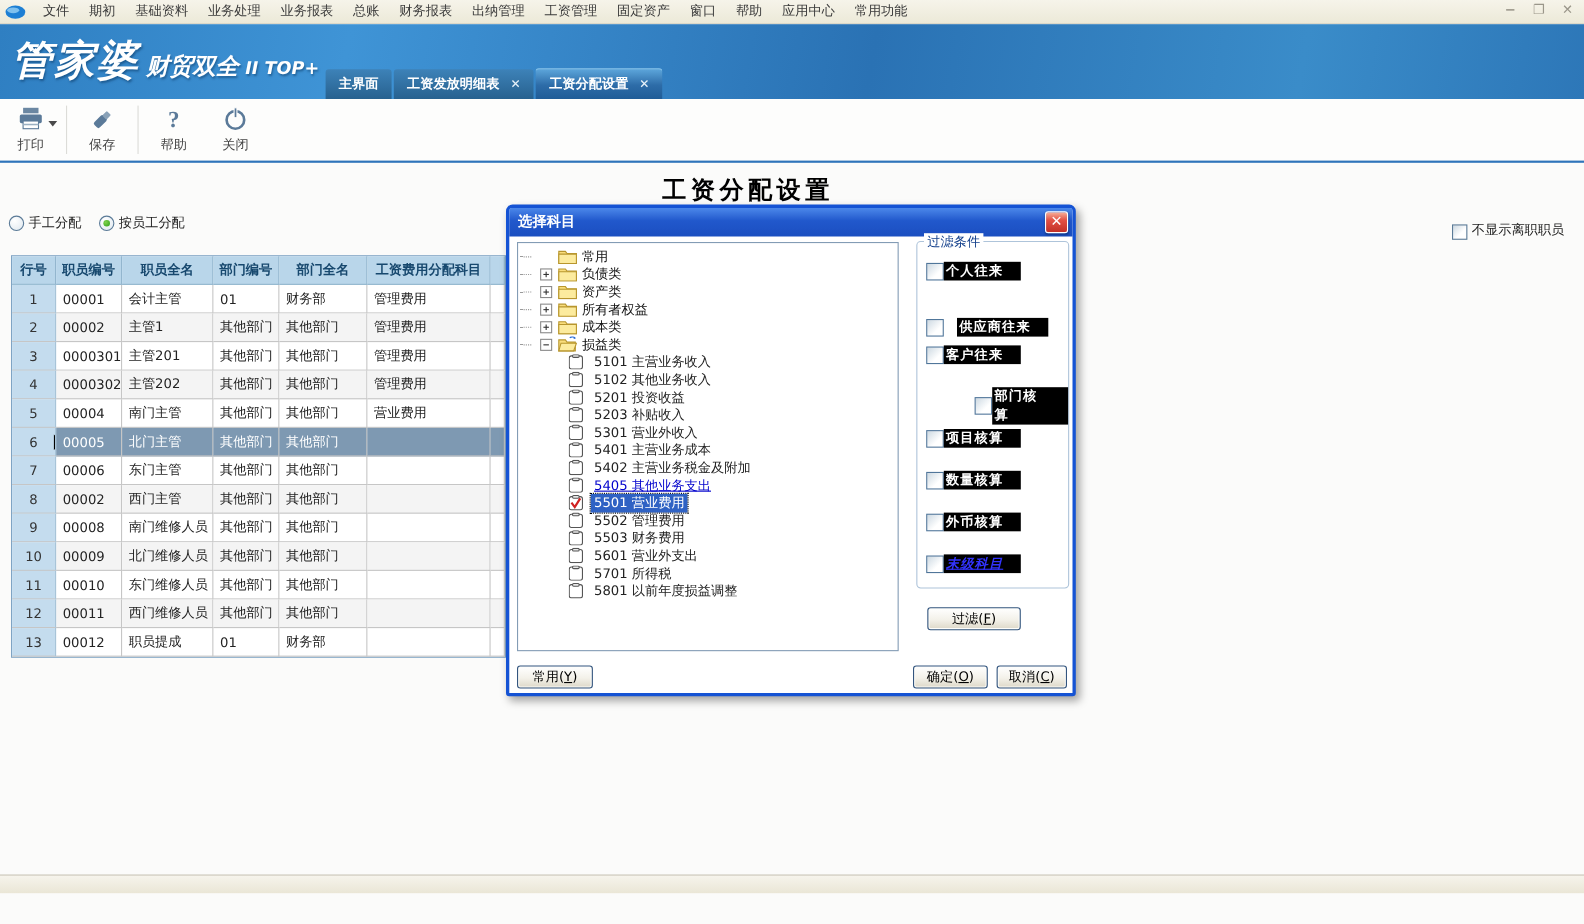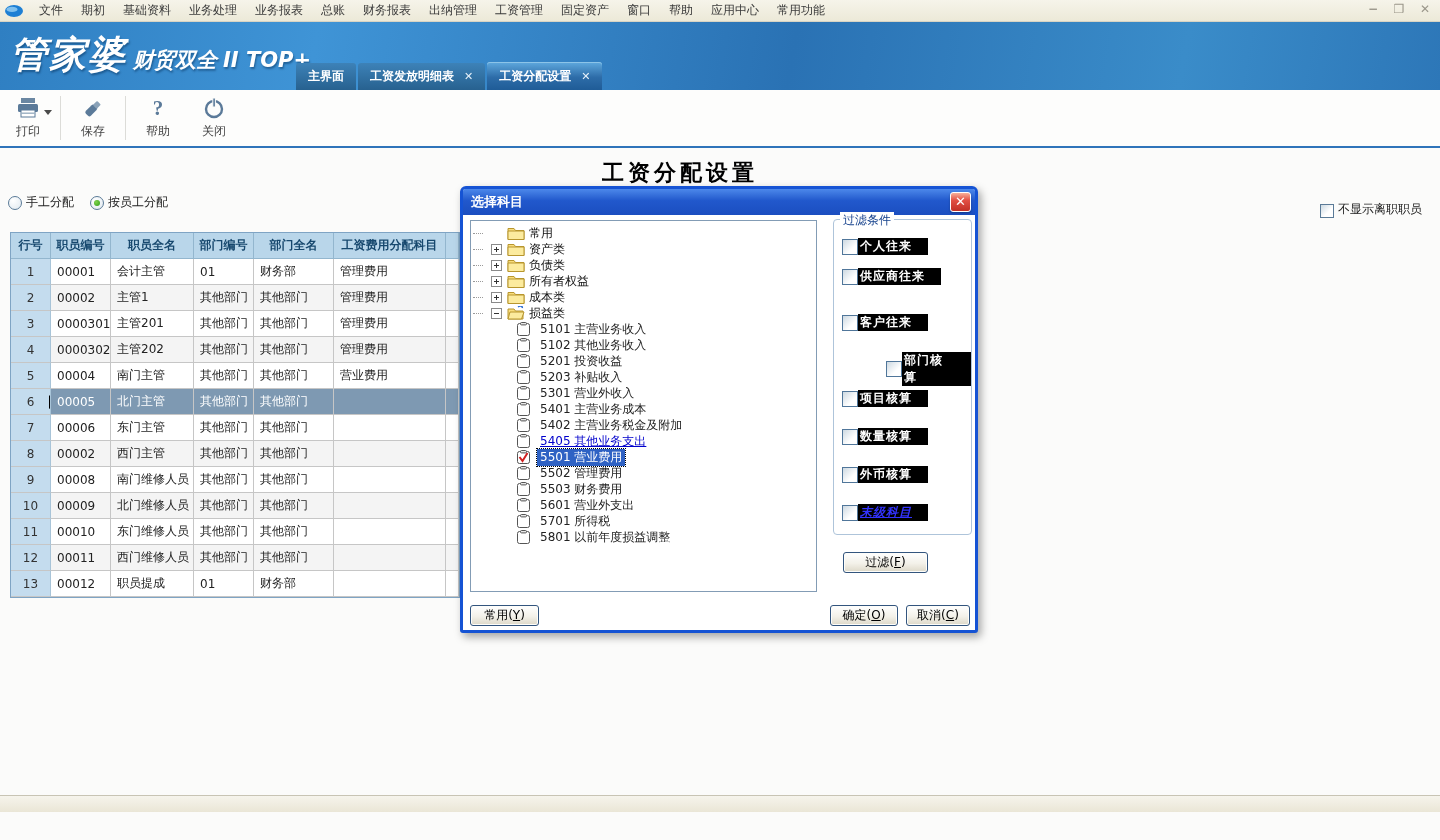--- a/index.html
+++ b/index.html
@@ -16,21 +16,21 @@
   .wincontrols { position:absolute; right:6px; top:2px; display:flex; gap:8px; color:#9a968a; font-weight:bold; font-size:12px; }
   .winbtn { width:18px; height:16px; text-align:center; line-height:15px; }
 
   
   .header { position:absolute; left:0; top:22px; width:1440px; height:68px;
     background:linear-gradient(100deg,#2f7fc2 0%,#3f94d6 22%,#2a72b4 55%,#3a8cc9 82%,#2d77b8 100%); }
   .brand { position:absolute; left:10px; top:8px; color:#fff; display:flex; align-items:baseline; white-space:nowrap;
     text-shadow:1px 2px 2px rgba(0,40,80,.45); }
   .brand-main { font-size:37px; font-weight:bold; font-style:italic; letter-spacing:2px; }
   .brand-sub  { font-size:21px; font-weight:bold; font-style:italic; margin-left:6px; }
-  .brand-ed   { font-size:21px; font-weight:bold; font-style:italic; margin-left:6px; }
+  .brand-ed   { font-size:16px; font-weight:bold; font-style:italic; margin-left:6px; }
   .tabstrip { position:absolute; left:296px; bottom:0; display:flex; align-items:flex-end; gap:2px; }
   .tab { height:27px; display:flex; align-items:center; gap:10px; padding:0 12px; color:#fff; font-weight:bold;
     background:linear-gradient(#3d82b8,#27618f); border-radius:3px 3px 0 0; cursor:pointer; }
   .tab.active { height:28px; background:linear-gradient(#5fa9de,#2d6ca8 55%,#1f5c97); box-shadow:inset 0 1px 0 #8cc4e8; }
   .tab-close { font-size:11px; font-weight:bold; color:#e8f2fa; cursor:pointer; }
 
   
   .toolbar { position:absolute; left:0; top:90px; width:1440px; height:58px; background:#fdfdfc;
     display:flex; align-items:stretch; border-bottom:2px solid #2f74ba; }
   .tbtn { width:56px; display:flex; flex-direction:column; align-items:center; justify-content:center; gap:3px;
@@ -370,30 +370,30 @@
             </svg></span>
           <span class="tnode-label">常用</span>
         </div>
         <div class="tnode">
           <span class="dash"></span>
           <span class="ebox plus"></span>
           <span class="ficon"><svg width="18" height="14" viewBox="0 0 18 14">
               <path d="M1 2.5h6l1.5 2H17v9H1z" fill="#f9dd7c" stroke="#b8962e"></path>
               <path d="M1 5h16v8.5H1z" fill="#fceb9e" stroke="#b8962e"></path>
             </svg></span>
-          <span class="tnode-label">资产类</span>
+          <span class="tnode-label">负债类</span>
         </div>
         <div class="tnode">
           <span class="dash"></span>
           <span class="ebox plus"></span>
           <span class="ficon"><svg width="18" height="14" viewBox="0 0 18 14">
               <path d="M1 2.5h6l1.5 2H17v9H1z" fill="#f9dd7c" stroke="#b8962e"></path>
               <path d="M1 5h16v8.5H1z" fill="#fceb9e" stroke="#b8962e"></path>
             </svg></span>
-          <span class="tnode-label">负债类</span>
+          <span class="tnode-label">资产类</span>
         </div>
         <div class="tnode">
           <span class="dash"></span>
           <span class="ebox plus"></span>
           <span class="ficon"><svg width="18" height="14" viewBox="0 0 18 14">
               <path d="M1 2.5h6l1.5 2H17v9H1z" fill="#f9dd7c" stroke="#b8962e"></path>
               <path d="M1 5h16v8.5H1z" fill="#fceb9e" stroke="#b8962e"></path>
             </svg></span>
           <span class="tnode-label">所有者权益</span>
         </div>
@@ -516,21 +516,21 @@
             </svg></span>
           <span class="leaf-label">5801  以前年度损益调整</span>
         </div>
       </div>
     <div class="filterbox" id="filterbox">
       <span class="legend">过滤条件</span>
     <div class="fitem" style="top: 18px;">
           <span class="fcheck"></span>
           <span class="flabel">个人往来</span>
         </div>
-        <div class="fitem" style="top: 48px;">
+        <div class="fitem" style="top: 69px; gap: 12px;">
           <span class="fcheck"></span>
           <span class="flabel">供应商往来</span>
         </div>
         <div class="fitem" style="top: 94px;">
           <span class="fcheck"></span>
           <span class="flabel">客户往来</span>
         </div>
         <div class="fitem" style="top: 132px; padding-left: 44px;">
           <span class="fcheck"></span>
           <span class="flabel">部门核算</span>

